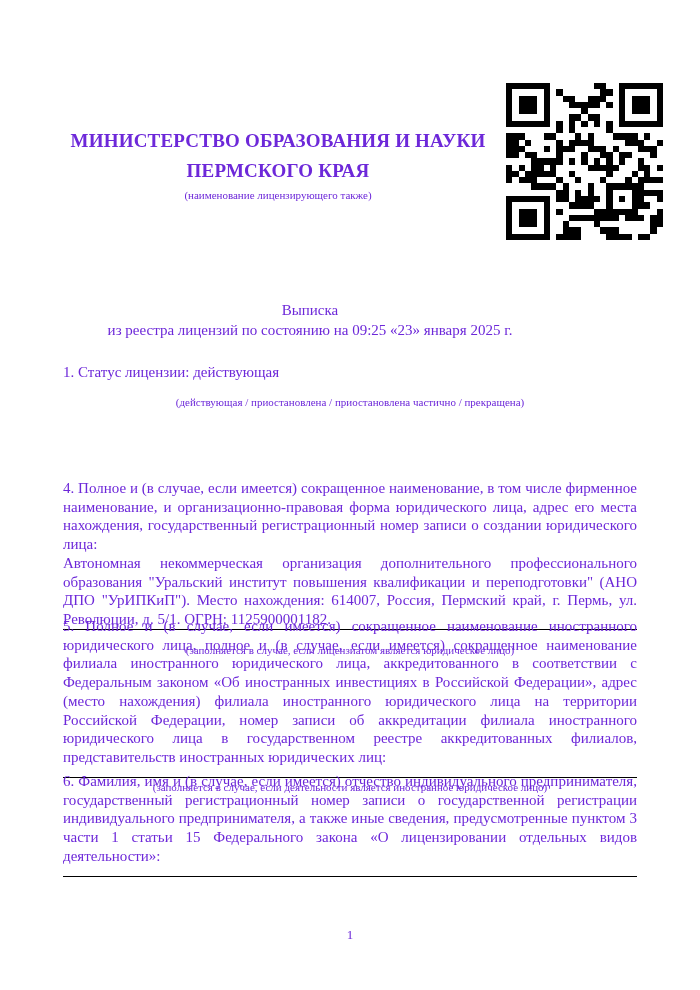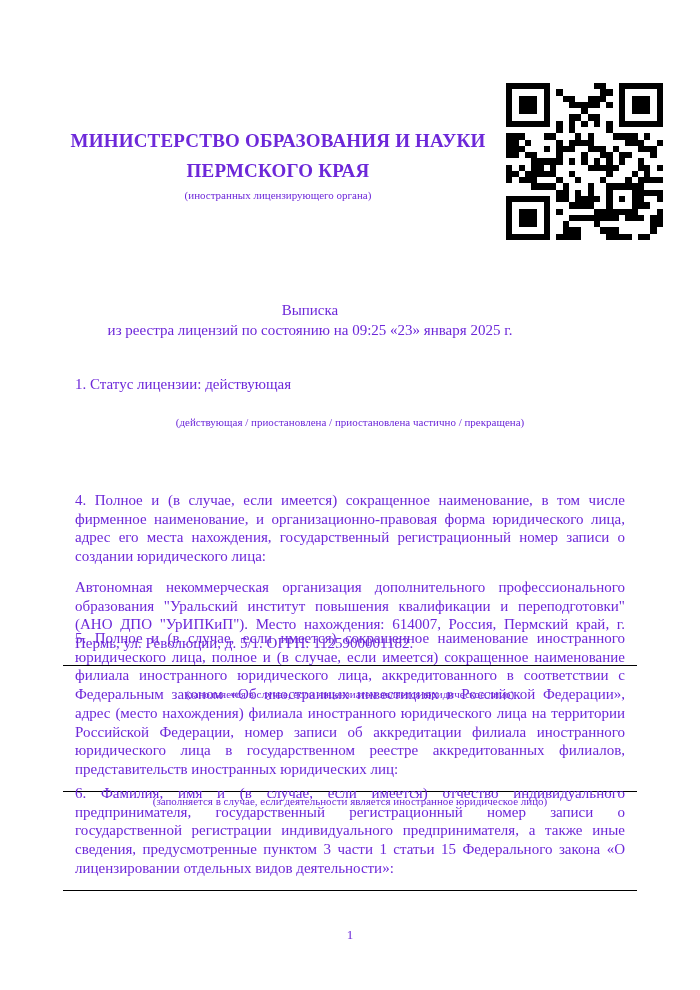--- a/index.html
+++ b/index.html
@@ -57,27 +57,27 @@
     line-height: 20px;
   }
 
   
   .field {
     left: 63px;
     width: 574px;
     font-size: 15px;
     line-height: 18.7px;
   }
-  .field p { margin: 12px; }
+  .field p { margin: 0; }
   .just { text-align: justify; text-justify: inter-word; }
   .note {
     font-size: 11px;
     line-height: 14px;
     text-align: center;
-    margin-top: 21px;
+    margin-top: 13px;
   }
   .rule {
     height: 0;
     border-top: 1.6px solid #000000;
   }
   .rule-gap { margin-top: 10px; }
   .note-after-rule { margin-top: 2px; }
 
   .f1 { top: 363px; }
   .f2 { top: 414px; }
@@ -96,21 +96,21 @@
   }
 </style>
 </head>
 <body>
 
 <div class="page">
 
   <div class="abs ministry">
     <div class="ministry-line">МИНИСТЕРСТВО ОБРАЗОВАНИЯ И НАУКИ</div>
     <div class="ministry-line">ПЕРМСКОГО КРАЯ</div>
-    <div class="ministry-sub">(иностранных лицензирующего органа)</div>
+    <div class="ministry-sub">(наименование лицензирующего также)</div>
   </div>
 
   <div class="abs qr" id="qr">
       <svg viewBox="0 0 25 25" shape-rendering="crispEdges" fill="#000000">
         <rect x="0" y="0" width="1" height="1"></rect>
         <rect x="1" y="0" width="1" height="1"></rect>
         <rect x="2" y="0" width="1" height="1"></rect>
         <rect x="3" y="0" width="1" height="1"></rect>
         <rect x="4" y="0" width="1" height="1"></rect>
         <rect x="5" y="0" width="1" height="1"></rect>

